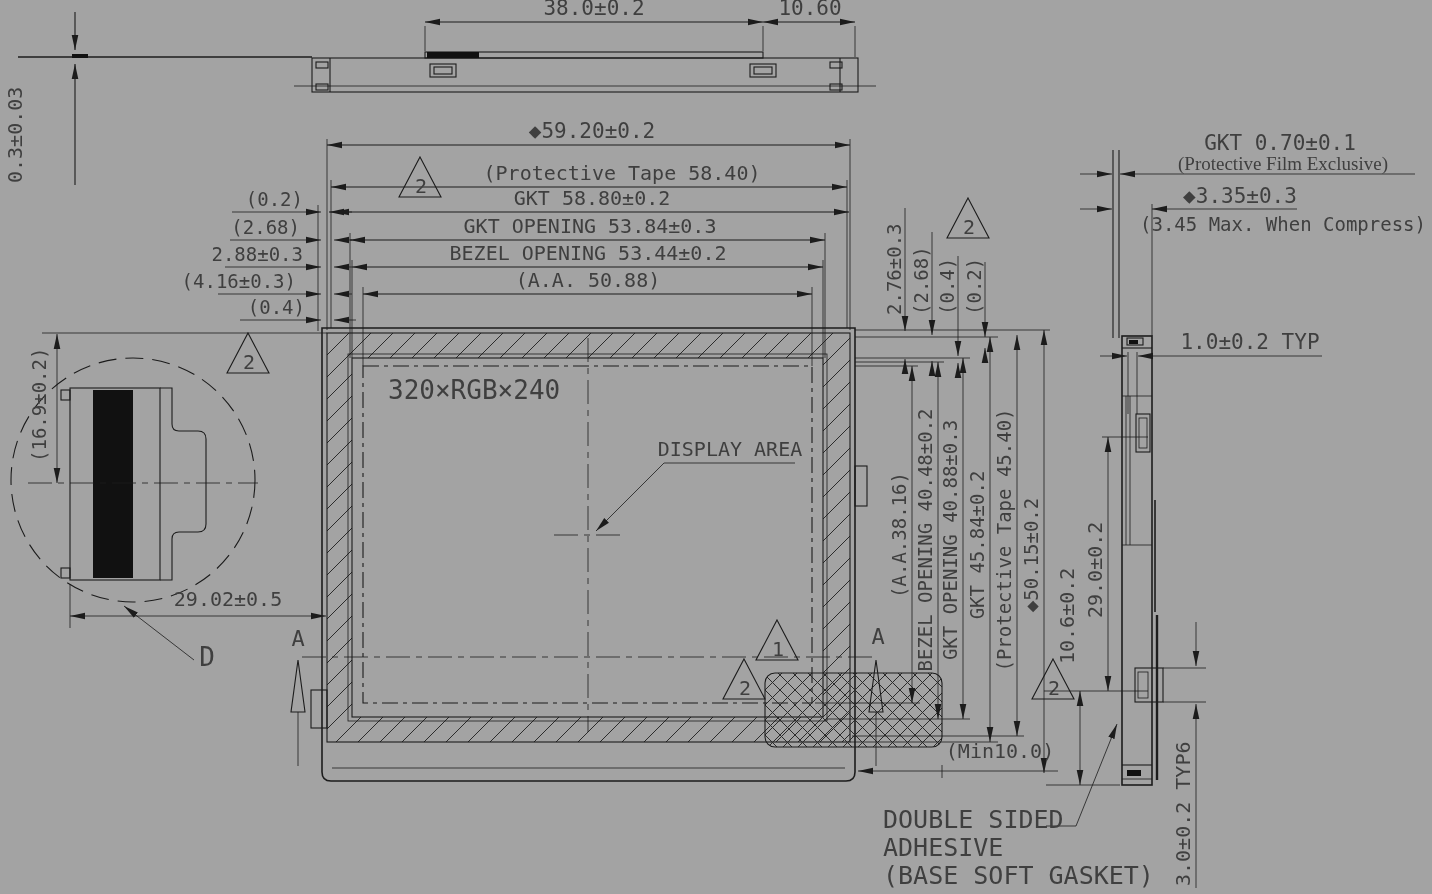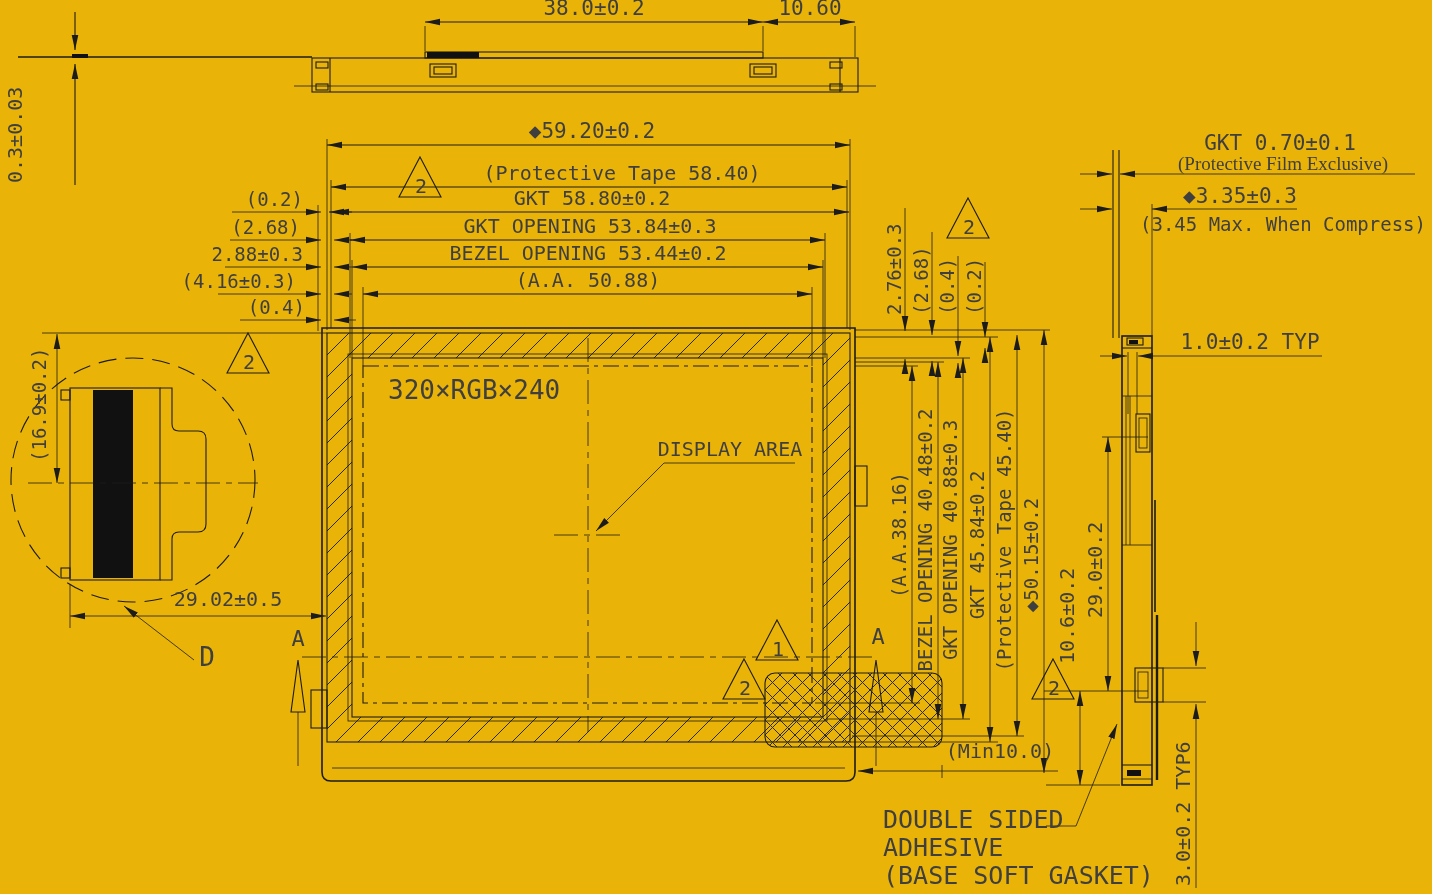--- a/index.html
+++ b/index.html
@@ -1,16 +1,16 @@
 <!DOCTYPE html>
 <html><head>
 <meta charset="utf-8">
 <style>
   html,body{margin:0;padding:0;background:#ffffff;}
-  .stage{width:1432px;height:894px;position:relative;background:#eab308;overflow:hidden;text-decoration:underline;}
+  .stage{width:1432px;height:894px;position:relative;background:#a3a3a3;overflow:hidden;text-decoration:underline;}
   svg line{stroke:#1c1c1c;stroke-width:1.1;}
   .s{stroke:#1c1c1c;stroke-width:1.1;fill:none;}
   .thin{stroke-width:0.8;}
   .w15{stroke-width:1.6;}
   .w2{stroke-width:2.4;}
   .dk{fill:#111;stroke:none;}
   .hz{fill:url(#hatch);stroke:none;}
   .xz{fill:url(#xhatch);}
   .cl{stroke-dasharray:24 6 6 6;}
   .da{stroke-dasharray:16 5 4 5;}

